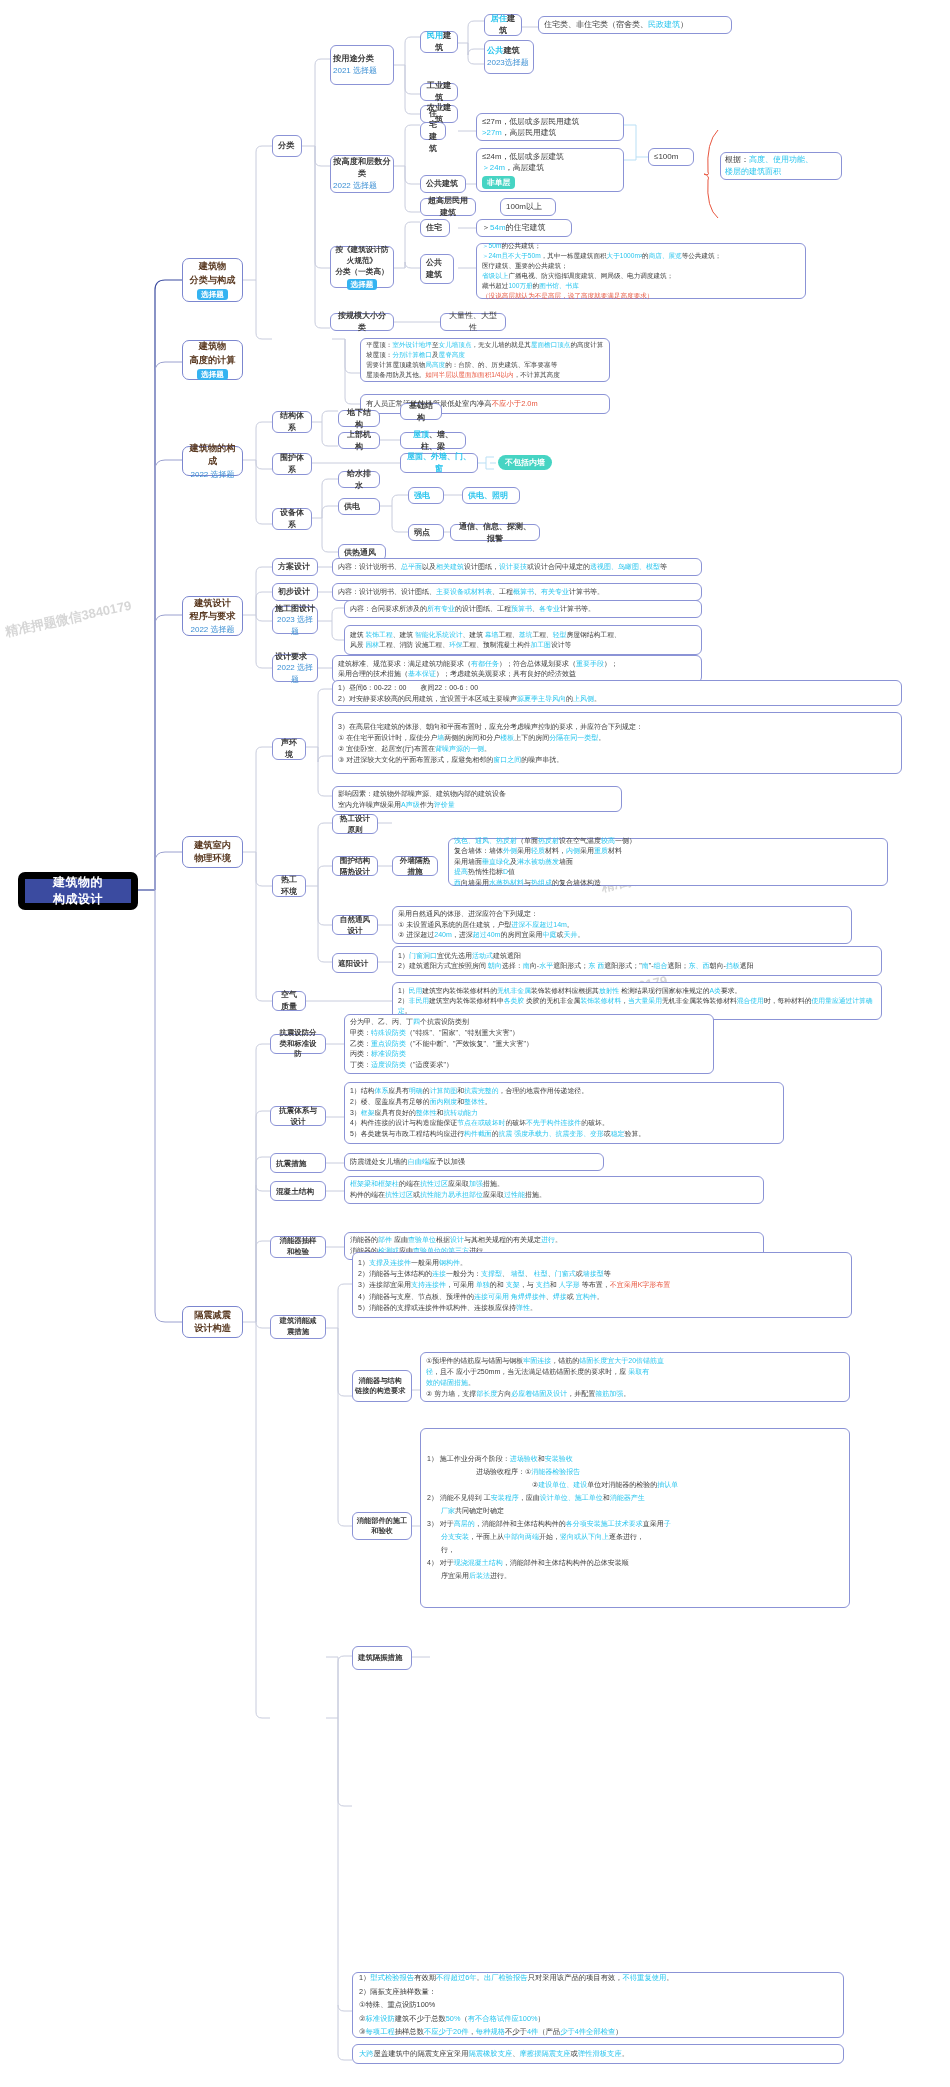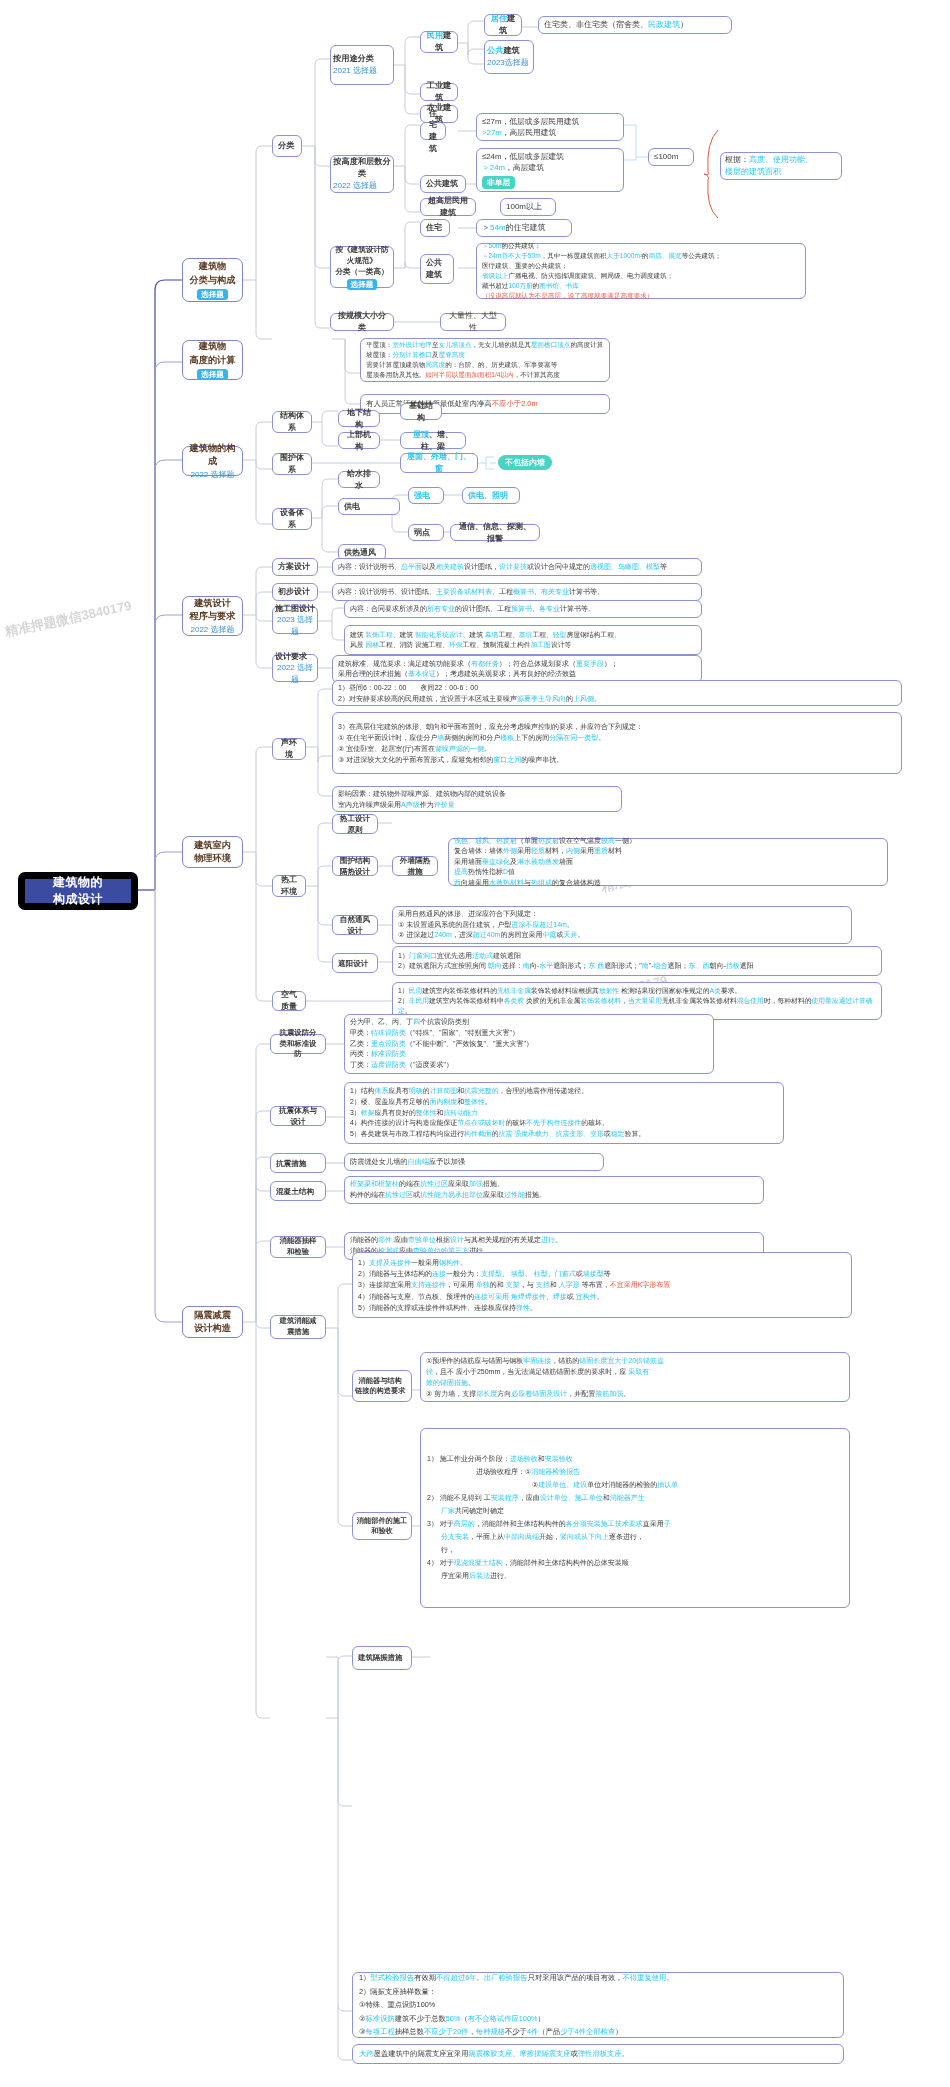--- a/index.html
+++ b/index.html
@@ -409,21 +409,21 @@
     <span class="c">屋面、外墙、门、窗</span>
   </div>
   <div class="pillteal" style="left:498px; top:455px;">不包括内墙</div>
 
   <div class="node ctr bold" style="left:272px; top:508px; width:40px; height:22px; font-size:8px;">
     <span>设备体系</span>
   </div>
   <div class="node ctr bold" style="left:338px; top:471px; width:42px; height:17px; font-size:8px;">
     <span>给水排水</span>
   </div>
-  <div class="node ctr bold" style="left:338px; top:498px; width:62px; height:17px; font-size:8px;">
+  <div class="node ctr bold" style="left:338px; top:498px; width:42px; height:17px; font-size:8px;">
     <span>供电</span>
   </div>
   <div class="node ctr bold" style="left:408px; top:487px; width:36px; height:17px; font-size:8px;">
     <span class="c">强电</span>
   </div>
   <div class="node ctr bold" style="left:462px; top:487px; width:58px; height:17px; font-size:8px;">
     <span class="c">供电、照明</span>
   </div>
   <div class="node ctr bold" style="left:408px; top:524px; width:36px; height:17px; font-size:8px;">
     <span>弱点</span>

